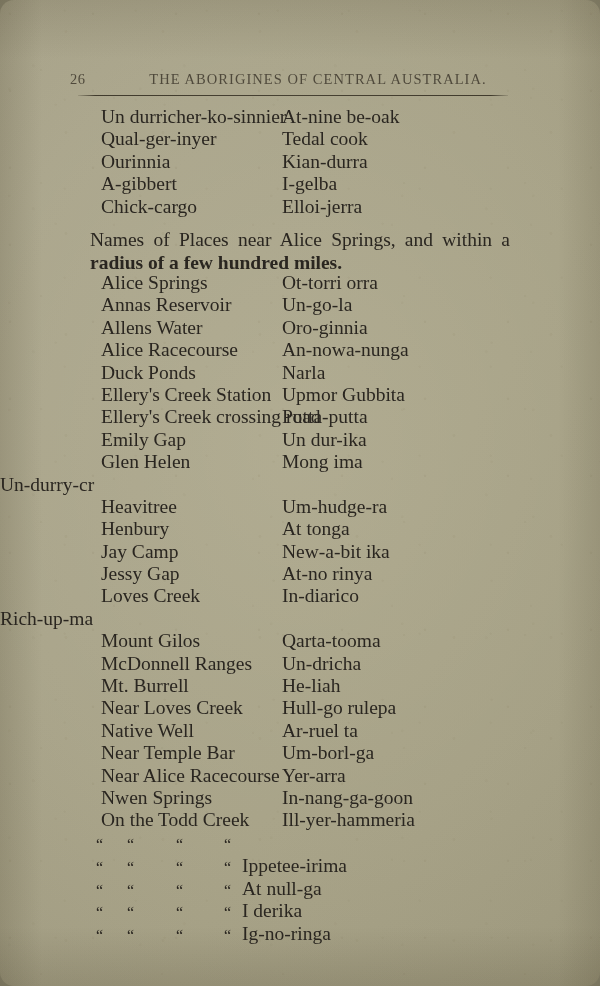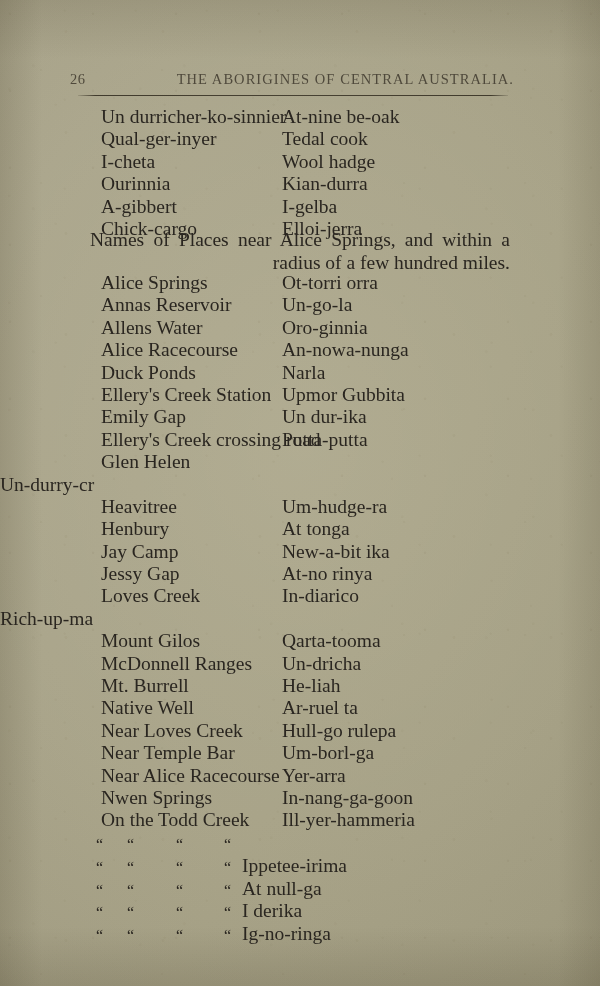--- a/index.html
+++ b/index.html
@@ -21,20 +21,21 @@
     width: 600px;
     height: 986px;
     background:
       radial-gradient(ellipse 120% 90% at 50% 45%,
                       rgba(255,250,225,0.12) 0%,
                       rgba(255,250,225,0.04) 45%,
                       rgba(60,52,30,0.10) 100%),
       linear-gradient(118deg, #aaa58c 0%, #a7a288 35%, #a5a085 62%, #a09b80 100%);
     color: #2a2620;
     box-sizing: border-box;
+    border-radius: 14px;
   }
   
   .grain {
     position: absolute;
     inset: 0;
     pointer-events: none;
     opacity: 0.30;
     background-image:
       radial-gradient(circle at 12% 18%, rgba(120,108,76,0.30) 0 1.2px, transparent 1.6px),
       radial-gradient(circle at 34% 62%, rgba(120,108,76,0.22) 0 1.0px, transparent 1.5px),
@@ -75,21 +76,21 @@
     opacity: 0.82;
   }
   .folio {
     font-size: 14.5px;
     letter-spacing: 0.4px;
     width: 62px;
     flex: none;
   }
   .head-title {
     flex: 1;
-    text-align: right;
+    text-align: center;
     font-size: 14.5px;
     letter-spacing: 1.05px;
     white-space: nowrap;
     margin-left: -10px;
   }
   .rule {
     position: absolute;
     top: 95px;
     left: 78px;
     width: 430px;
@@ -139,21 +140,22 @@
     text-align: center;
   }
   .section-heading .l1 {
     display: block;
     text-align: justify;
     text-align-last: justify;
     white-space: nowrap;
   }
   .section-heading .l2 {
     display: block;
-    text-align: right;
+    text-align: left;
+    font-weight: bold;
   }
 
   
   .block-two { top: 272px; }
 
   
   .ditto-term {
     width: 242px;
     flex: none;
     padding-left: 90px;
@@ -191,24 +193,20 @@
     <div class="list block-one" id="word-list">
         <div class="entry">
           <div class="term">Un durricher-ko-sinnier</div>
           <div class="gloss">At-nine be-oak</div>
         </div>
         <div class="entry">
           <div class="term">Qual-ger-inyer</div>
           <div class="gloss">Tedal cook</div>
         </div>
         <div class="entry">
-          <div class="term">I-cheta</div>
-          <div class="gloss">Wool hadge</div>
-        </div>
-        <div class="entry">
           <div class="term">Ourinnia</div>
           <div class="gloss">Kian-durra</div>
         </div>
         <div class="entry">
           <div class="term">A-gibbert</div>
           <div class="gloss">I-gelba</div>
         </div>
         <div class="entry">
           <div class="term">Chick-cargo</div>
           <div class="gloss">Elloi-jerra</div>
@@ -239,29 +237,30 @@
         </div>
         <div class="entry">
           <div class="term">Duck Ponds</div>
           <div class="gloss">Narla</div>
         </div>
         <div class="entry">
           <div class="term">Ellery's Creek Station</div>
           <div class="gloss">Upmor Gubbita</div>
         </div>
         <div class="entry">
+          <div class="term">Ellery's Creek crossing road</div>
+          <div class="gloss">Putta-putta</div>
+        </div>
+        <div class="entry">
           <div class="term">Emily Gap</div>
           <div class="gloss">Un dur-ika</div>
         </div>
         <div class="entry">
-          <div class="term">Ellery's Creek crossing road</div>
-          <div class="gloss">Putta-putta</div>
-        </div>
-        <div class="entry">
           <div class="term">Glen Helen</div>
+          <div class="gloss">Mong ima</div>
         </div>
         <div class="entry">
           <div class="gloss">Un-durry-cr</div>
         </div>
         <div class="entry">
           <div class="term">Heavitree</div>
           <div class="gloss">Um-hudge-ra</div>
         </div>
         <div class="entry">
           <div class="term">Henbury</div>
@@ -288,28 +287,28 @@
         </div>
         <div class="entry">
           <div class="term">McDonnell Ranges</div>
           <div class="gloss">Un-dricha</div>
         </div>
         <div class="entry">
           <div class="term">Mt. Burrell</div>
           <div class="gloss">He-liah</div>
         </div>
         <div class="entry">
+          <div class="term">Near Loves Creek</div>
+          <div class="gloss">Hull-go rulepa</div>
+        </div>
+        <div class="entry">
           <div class="term">Native Well</div>
           <div class="gloss">Ar-ruel ta</div>
         </div>
         <div class="entry">
-          <div class="term">Near Loves Creek</div>
-          <div class="gloss">Hull-go rulepa</div>
-        </div>
-        <div class="entry">
           <div class="term">Near Temple Bar</div>
           <div class="gloss">Um-borl-ga</div>
         </div>
         <div class="entry">
           <div class="term">Near Alice Racecourse</div>
           <div class="gloss">Yer-arra</div>
         </div>
         <div class="entry">
           <div class="term">Nwen Springs</div>
           <div class="gloss">In-nang-ga-goon</div>

